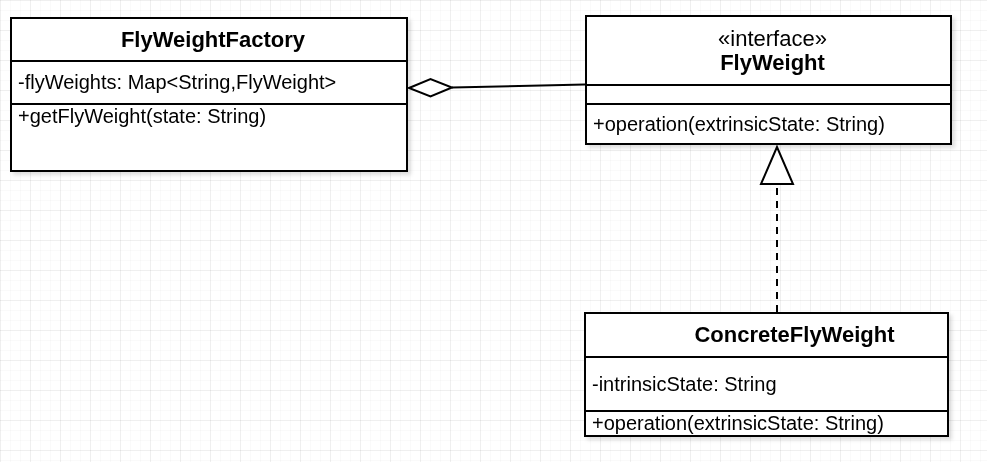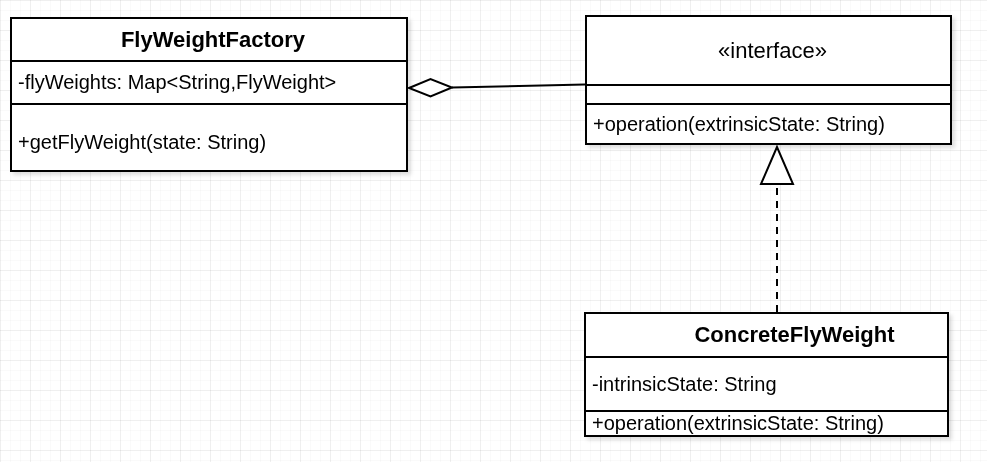--- a/index.html
+++ b/index.html
@@ -60,21 +60,21 @@
     font-size: 20px;
     line-height: 23px;
     padding: 0 6px;
     white-space: nowrap;
   }
 
   
   #cls-factory { left: 10px; top: 17px; width: 398px; height: 155px; }
   #cls-factory .cls-title { height: 41px; }
   #cls-factory .sec-attrs { height: 43px; display: flex; align-items: center; }
-  #cls-factory .sec-methods { flex: 1; padding-top: 26px; }
+  #cls-factory .sec-methods { flex: 1; padding-top: 0; }
 
   
   #cls-interface { left: 585px; top: 15px; width: 367px; height: 130px; }
   #cls-interface .cls-title { height: 67px; border-radius: 8px; }
   #cls-interface .sec-attrs { height: 19px; }
   #cls-interface .sec-methods { flex: 1; display: flex; align-items: center; }
 
   
   #cls-concrete { left: 584px; top: 312px; width: 365px; height: 125px; }
   #cls-concrete .cls-title { height: 44px; margin-left: 48px; }
@@ -105,20 +105,21 @@
       <div class="member">-flyWeights: Map&lt;String,FlyWeight&gt;</div>
     </div>
     <div class="cls-section sec-methods">
       <div class="member">+getFlyWeight(state: String)</div>
     </div>
   </div>
 
   <div class="uml-class" id="cls-interface">
     <div class="cls-title">
       <span class="stereotype">«interface»</span>
+      <span>FlyWeight</span>
     </div>
     <div class="cls-section sec-attrs"></div>
     <div class="cls-section sec-methods">
       <div class="member">+operation(extrinsicState: String)</div>
     </div>
   </div>
 
   <div class="uml-class" id="cls-concrete">
     <div class="cls-title">
       <span>ConcreteFlyWeight</span>

